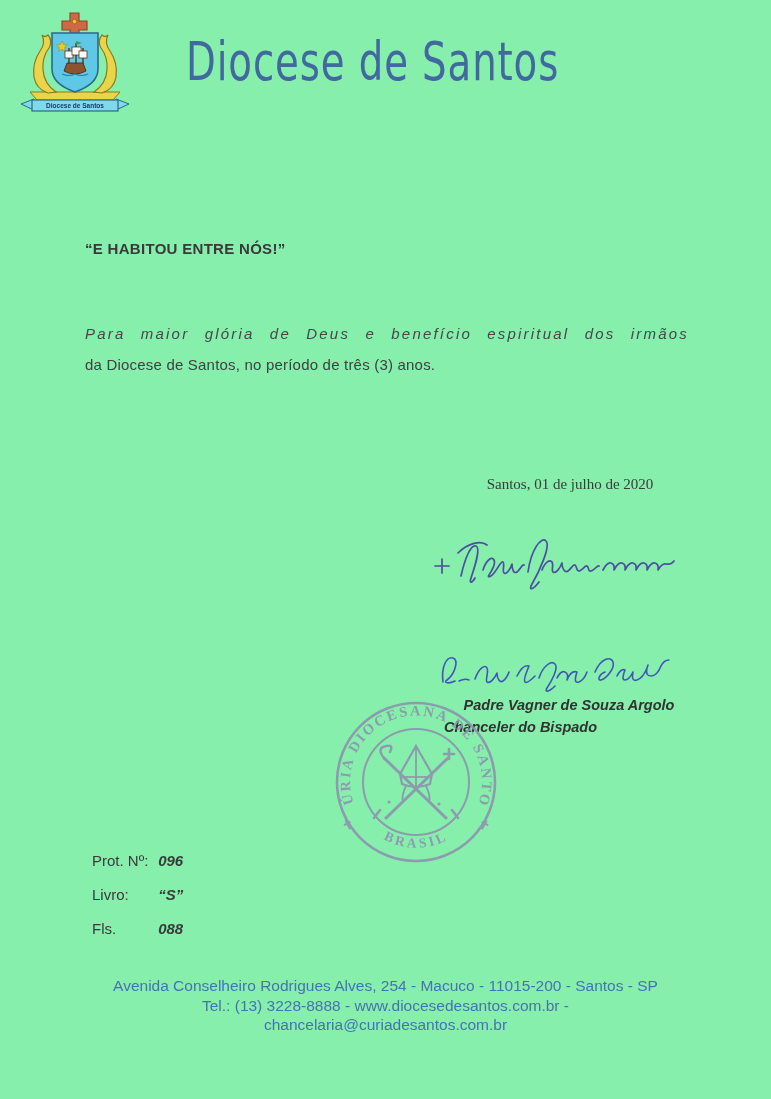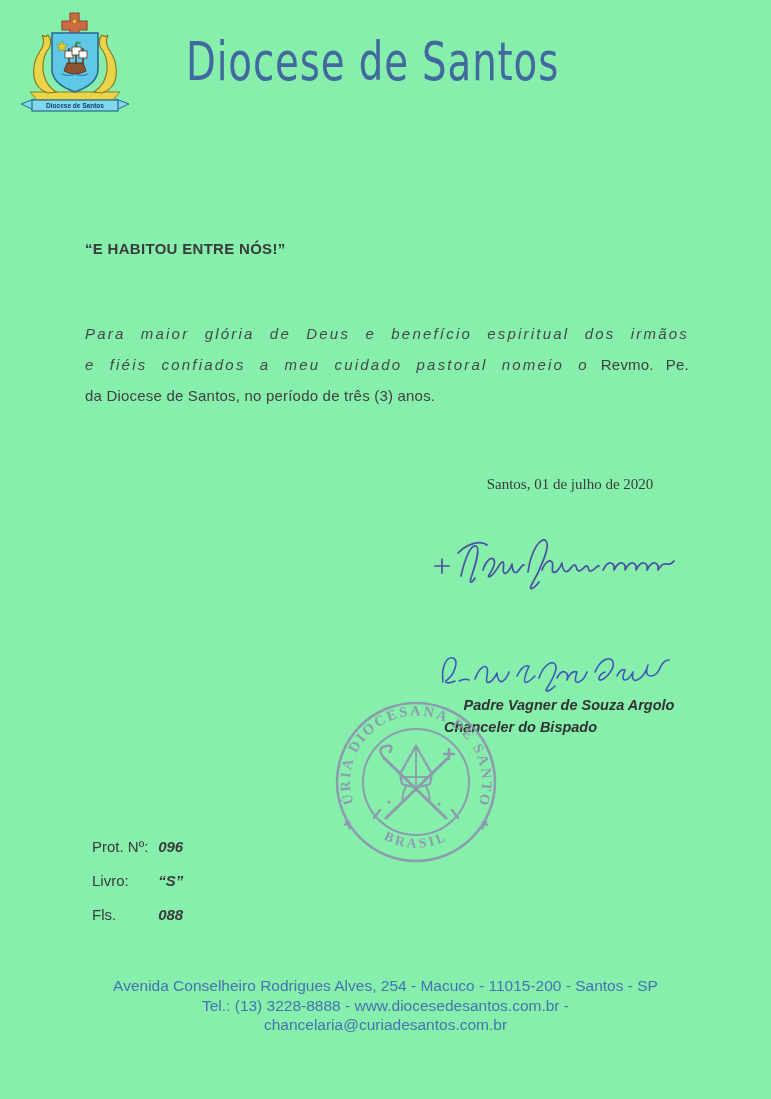--- a/index.html
+++ b/index.html
@@ -51,21 +51,21 @@
   .sig1-block{left:444px;top:590px;}
   .sig2-block{left:444px;top:694px;}
   .sig2-role{text-align:left;padding-right:20px;}
 
   
   .seal-svg{left:332px;top:698px;opacity:.88;}
 
   
   .prot{left:92px;top:838px;font-size:15px;color:#3a3a3a;}
   .prot-row{height:34px;}
-  .prot-label{display:inline-block;width:62px;}
+  .prot-label{display:inline-block;width:62px;margin-top:14px;}
   .prot-value{font-weight:bold;font-style:italic;}
 
   
   .footer{left:0;top:976px;width:771px;text-align:center;
     color:var(--footer_blue);font-size:15.5px;line-height:19.5px;}
 </style>
 </head>
 <body>
 
 <div class="page">
@@ -108,21 +108,20 @@
       <text x="63" y="100" text-anchor="middle" font-size="6.5" font-weight="bold" fill="#1a3a6a" font-family="Liberation Sans, sans-serif">Diocese de Santos</text>
     </g>
   </svg>
 
   <div class="abs doc-title">Diocese de Santos</div>
 
   <div class="abs heading">“E HABITOU ENTRE NÓS!”</div>
 
   <div class="abs body-block">
     <div class="body-line"><span class="t-script">Para maior glória de Deus e benefício espiritual dos irmãos</span></div>
-    <div class="body-line"><span class="t-script">e fiéis confiados a meu cuidado pastoral nomeio o</span> <span class="t-reg">Revmo. Pe.</span></div>
     <div class="body-line last"><span class="t-reg">da Diocese de Santos, no período de três (3) anos.</span></div>
   </div>
 
   <div class="abs dateline">Santos, 01 de julho de 2020</div>
 
   <svg class="abs sig1-svg" width="285" height="68" viewBox="0 0 285 68" xmlns="http://www.w3.org/2000/svg">
     <g fill="none" stroke="var(--ink_violet)" stroke-width="1.7" stroke-linecap="round" stroke-linejoin="round">
       <path d="M10 38 H24 M17 31 V45"></path>
       <path d="M36 48 C40 30 46 16 51 18 C56 20 50 38 46 50 C44 56 47 55 50 50"></path>
       <path d="M33 25 C43 15 56 12 62 17"></path>

